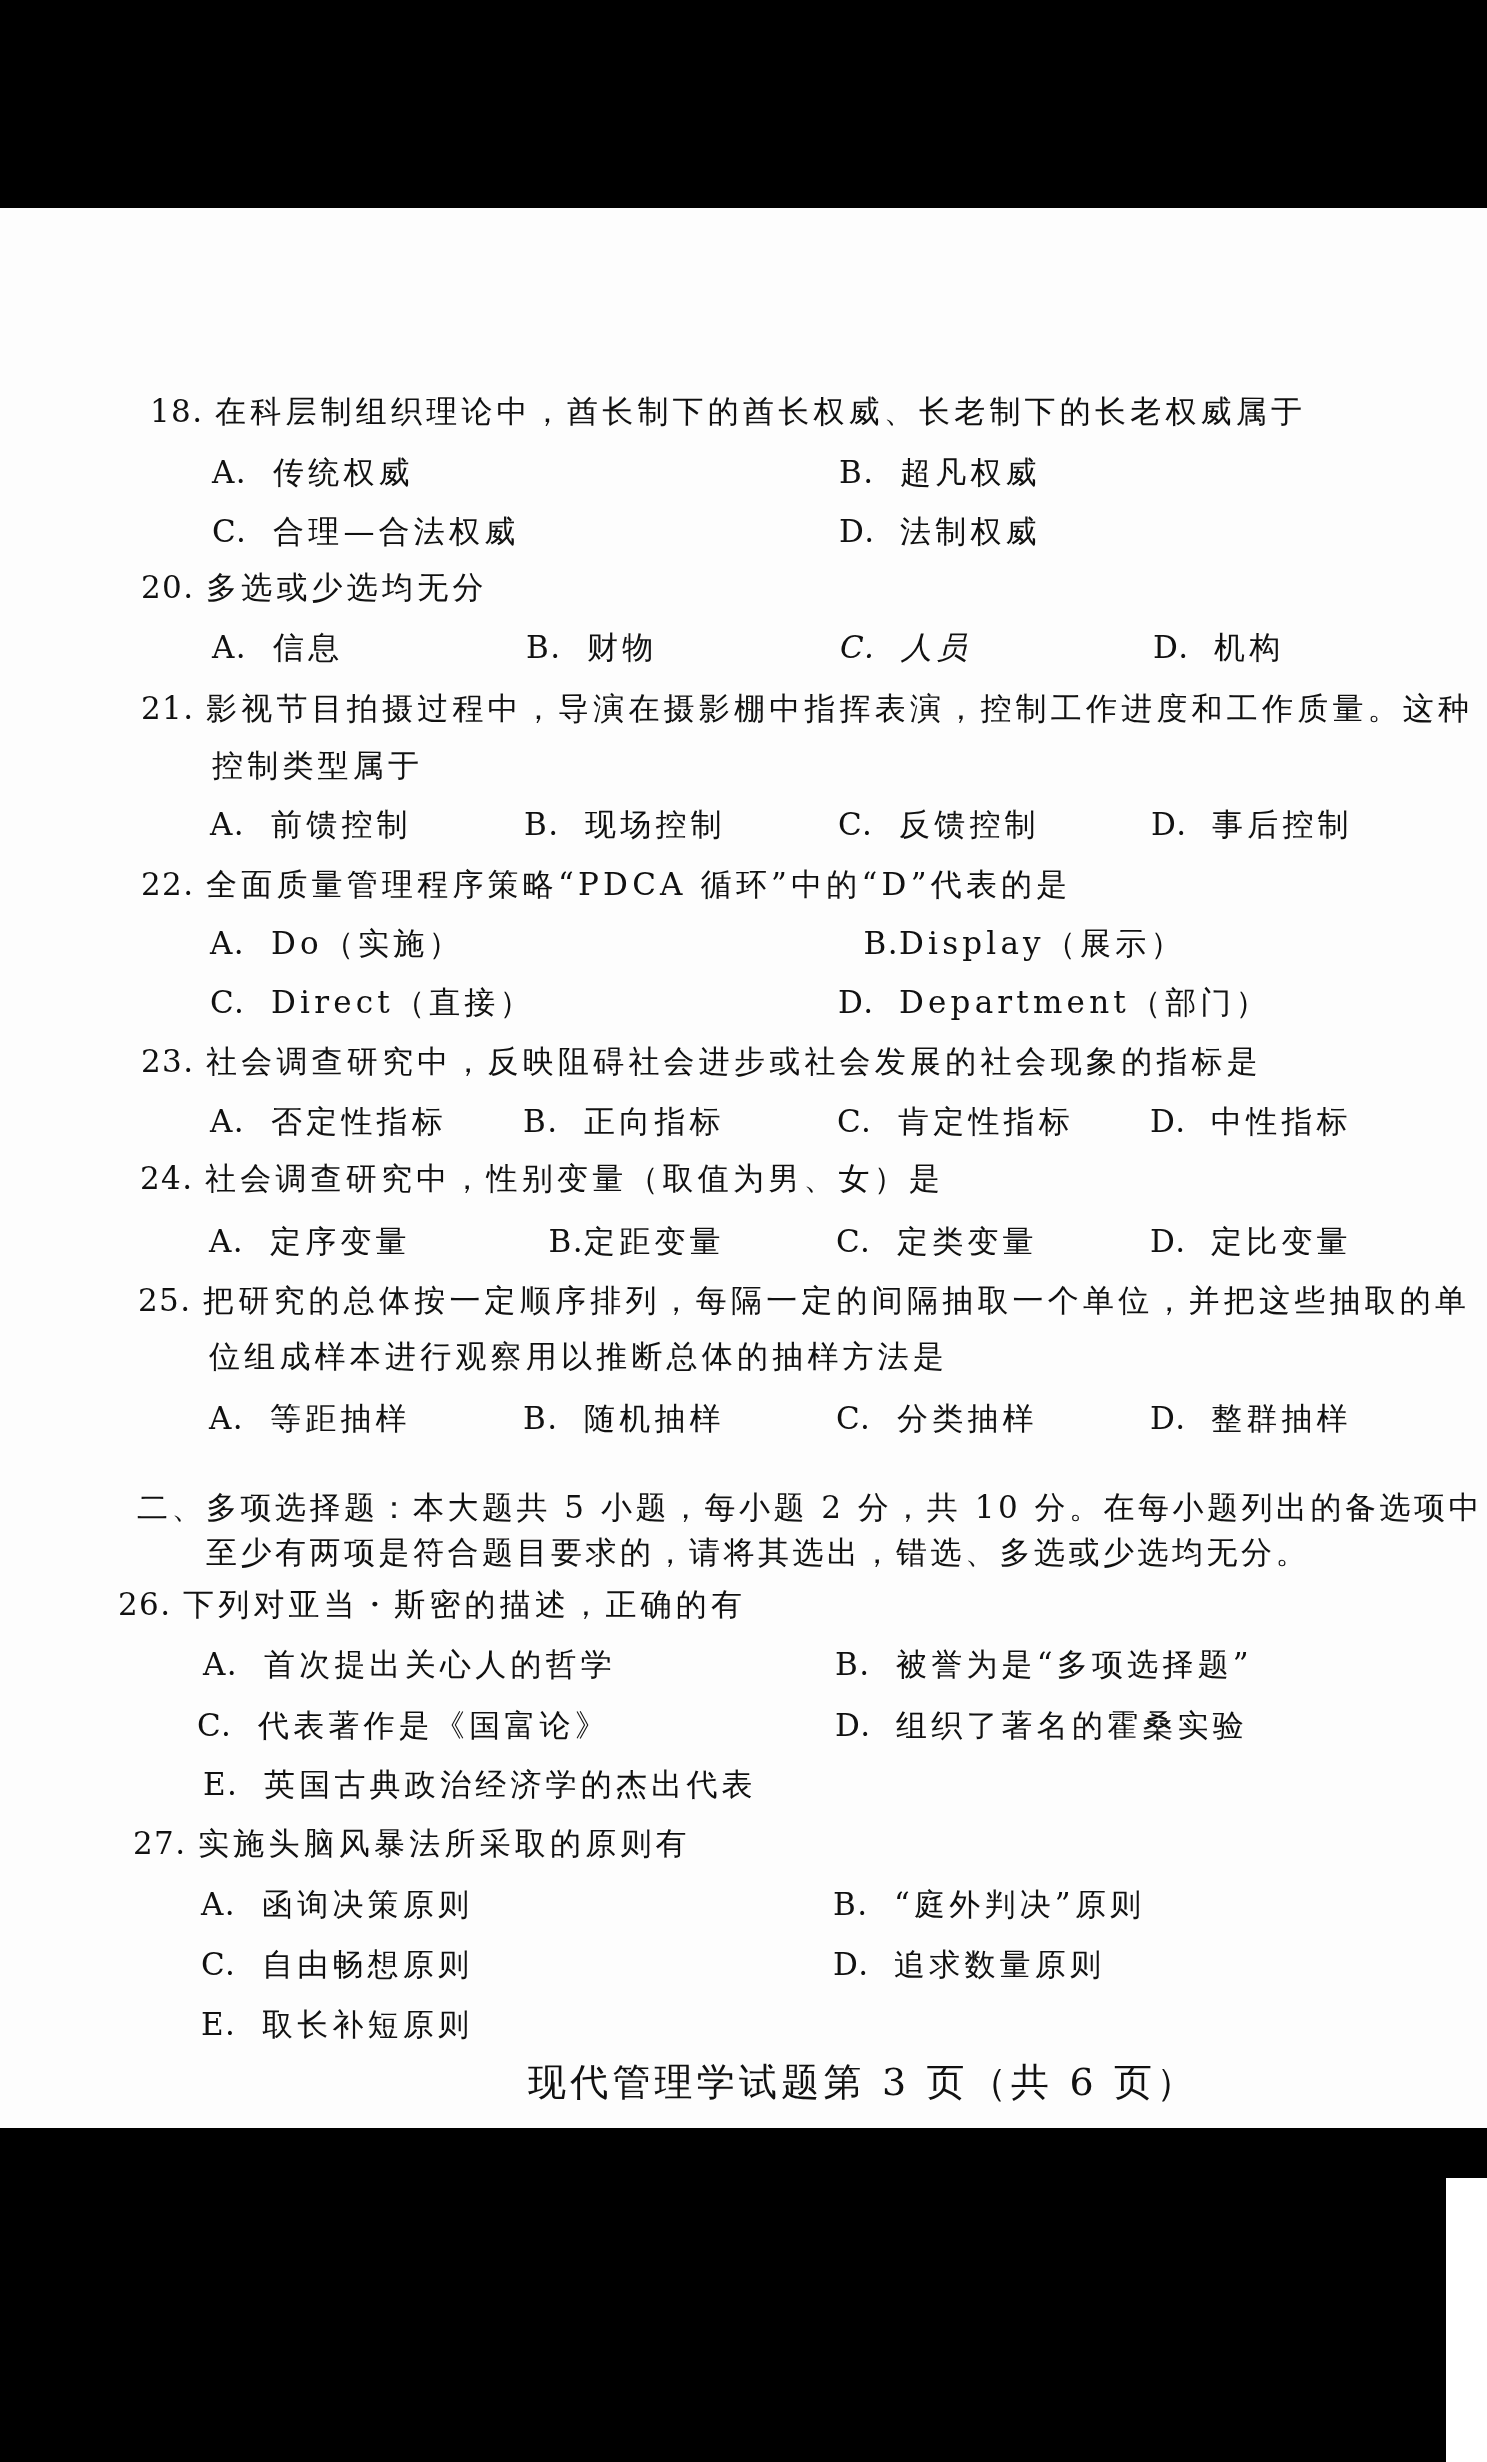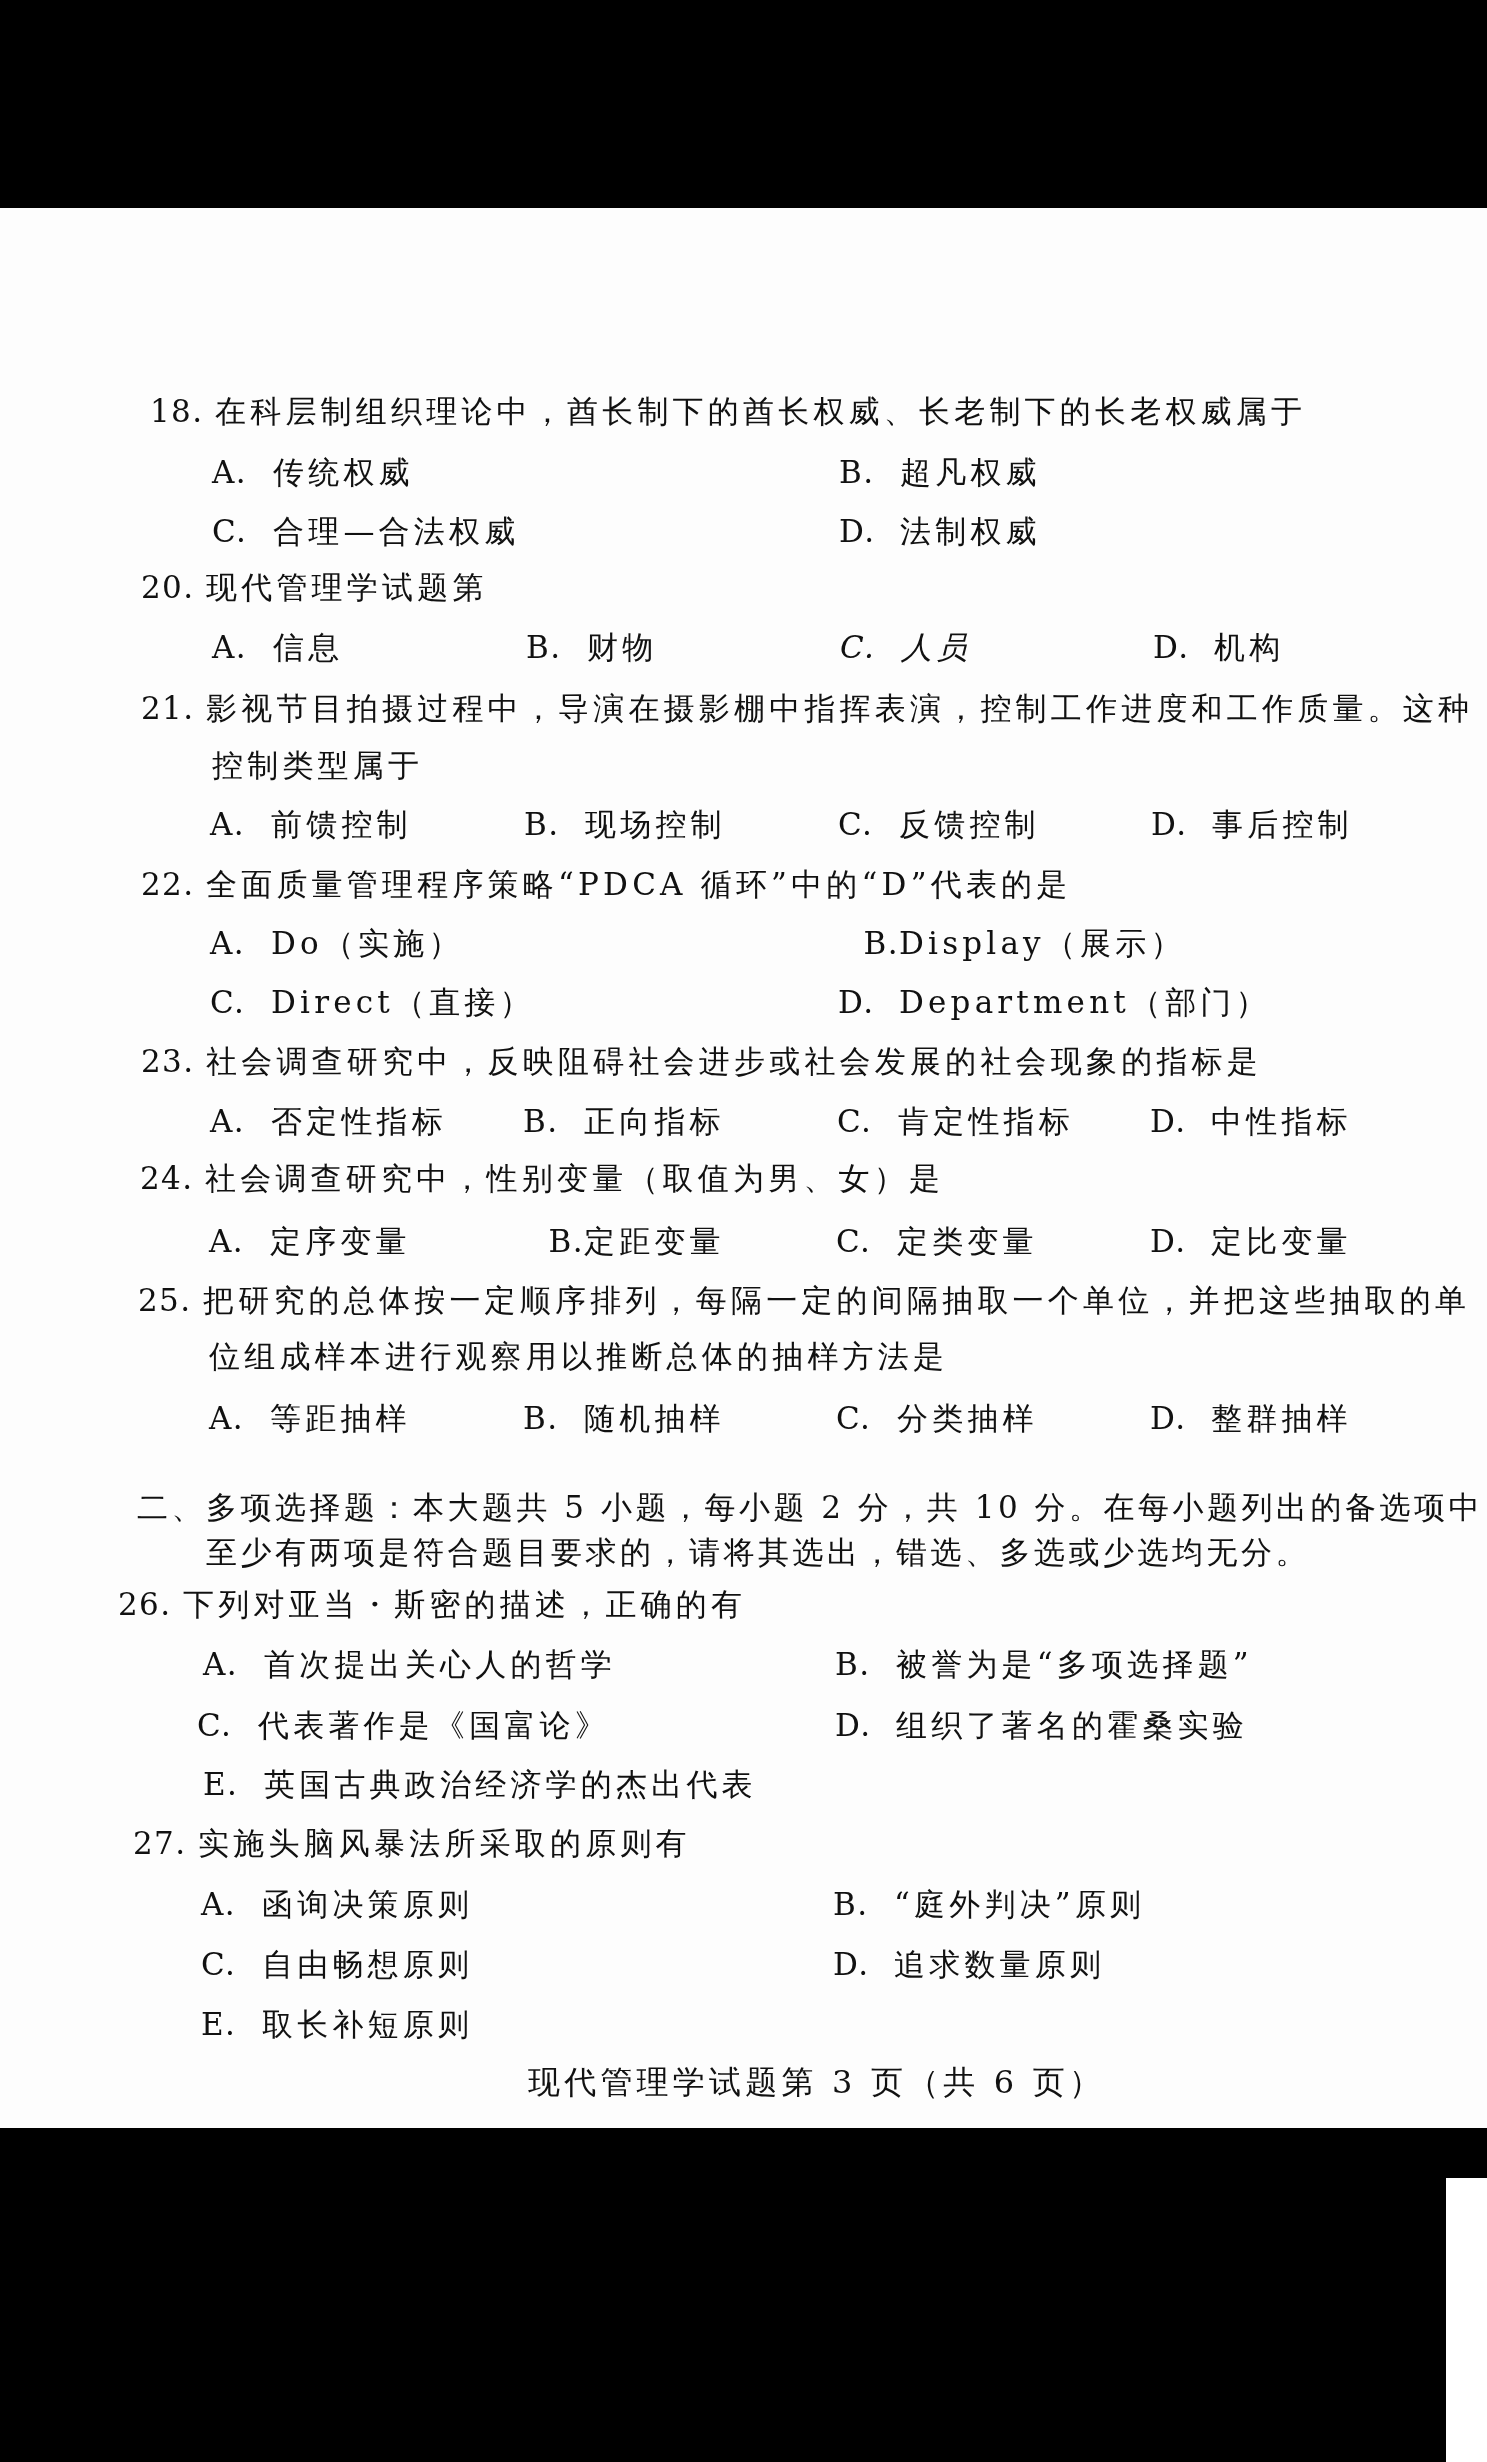--- a/index.html
+++ b/index.html
@@ -15,39 +15,39 @@
   }
   .black-top { position: absolute; left: 0; top: 0; width: 1487px; height: 208px; background: #000; }
   .black-bottom { position: absolute; left: 0; top: 2128px; width: 1487px; height: 334px; background: #000; }
   .white-strip { position: absolute; left: 1446px; top: 2178px; width: 41px; height: 285px; background: #ffffff; }
   .line {
     position: absolute; height: 42px; line-height: 42px; white-space: nowrap;
     font-size: 31px; letter-spacing: 4.2px;
   }
   .qnum { display: inline-block; width: 65px; letter-spacing: 1.4px; }
   .olabel { display: inline-block; width: 61px; letter-spacing: 1.4px; }
-  .footer { font-size: 32px; letter-spacing: 4.2px; }
+  .footer { font-size: 38px; letter-spacing: 4.2px; }
 </style>
 </head>
 <body>
 
 <div class="black-top"></div>
 
 <div class="page"></div>
 
 <div class="line" style="left:150px; top:390px;">
   <span class="qnum">18.</span><span>在科层制组织理论中，酋长制下的酋长权威、长老制下的长老权威属于</span>
 </div>
 <div class="line" style="left:212px; top:451px;"><span class="olabel">A.</span><span>传统权威</span></div>
 <div class="line" style="left:839px; top:451px;"><span class="olabel">B.</span><span>超凡权威</span></div>
 <div class="line" style="left:212px; top:510px;"><span class="olabel">C.</span><span>合理—合法权威</span></div>
 <div class="line" style="left:839px; top:510px;"><span class="olabel">D.</span><span>法制权威</span></div>
 
 <div class="line" style="left:141px; top:566px;">
-  <span class="qnum">20.</span><span>现代管理学试题第</span>
+  <span class="qnum">20.</span><span>多选或少选均无分</span>
 </div>
 <div class="line" style="left:212px; top:626px;"><span class="olabel">A.</span><span>信息</span></div>
 <div class="line" style="left:526px; top:626px;"><span class="olabel">B.</span><span>财物</span></div>
 <div class="line" style="left:840px; top:626px;font-style:italic;"><span class="olabel">C.</span><span>人员</span></div>
 <div class="line" style="left:1153px; top:626px;"><span class="olabel">D.</span><span>机构</span></div>
 
 <div class="line" style="left:141px; top:687px;">
   <span class="qnum">21.</span><span>影视节目拍摄过程中，导演在摄影棚中指挥表演，控制工作进度和工作质量。这种</span>
 </div>
 <div class="line" style="left:212px; top:744px;"><span>控制类型属于</span></div>

